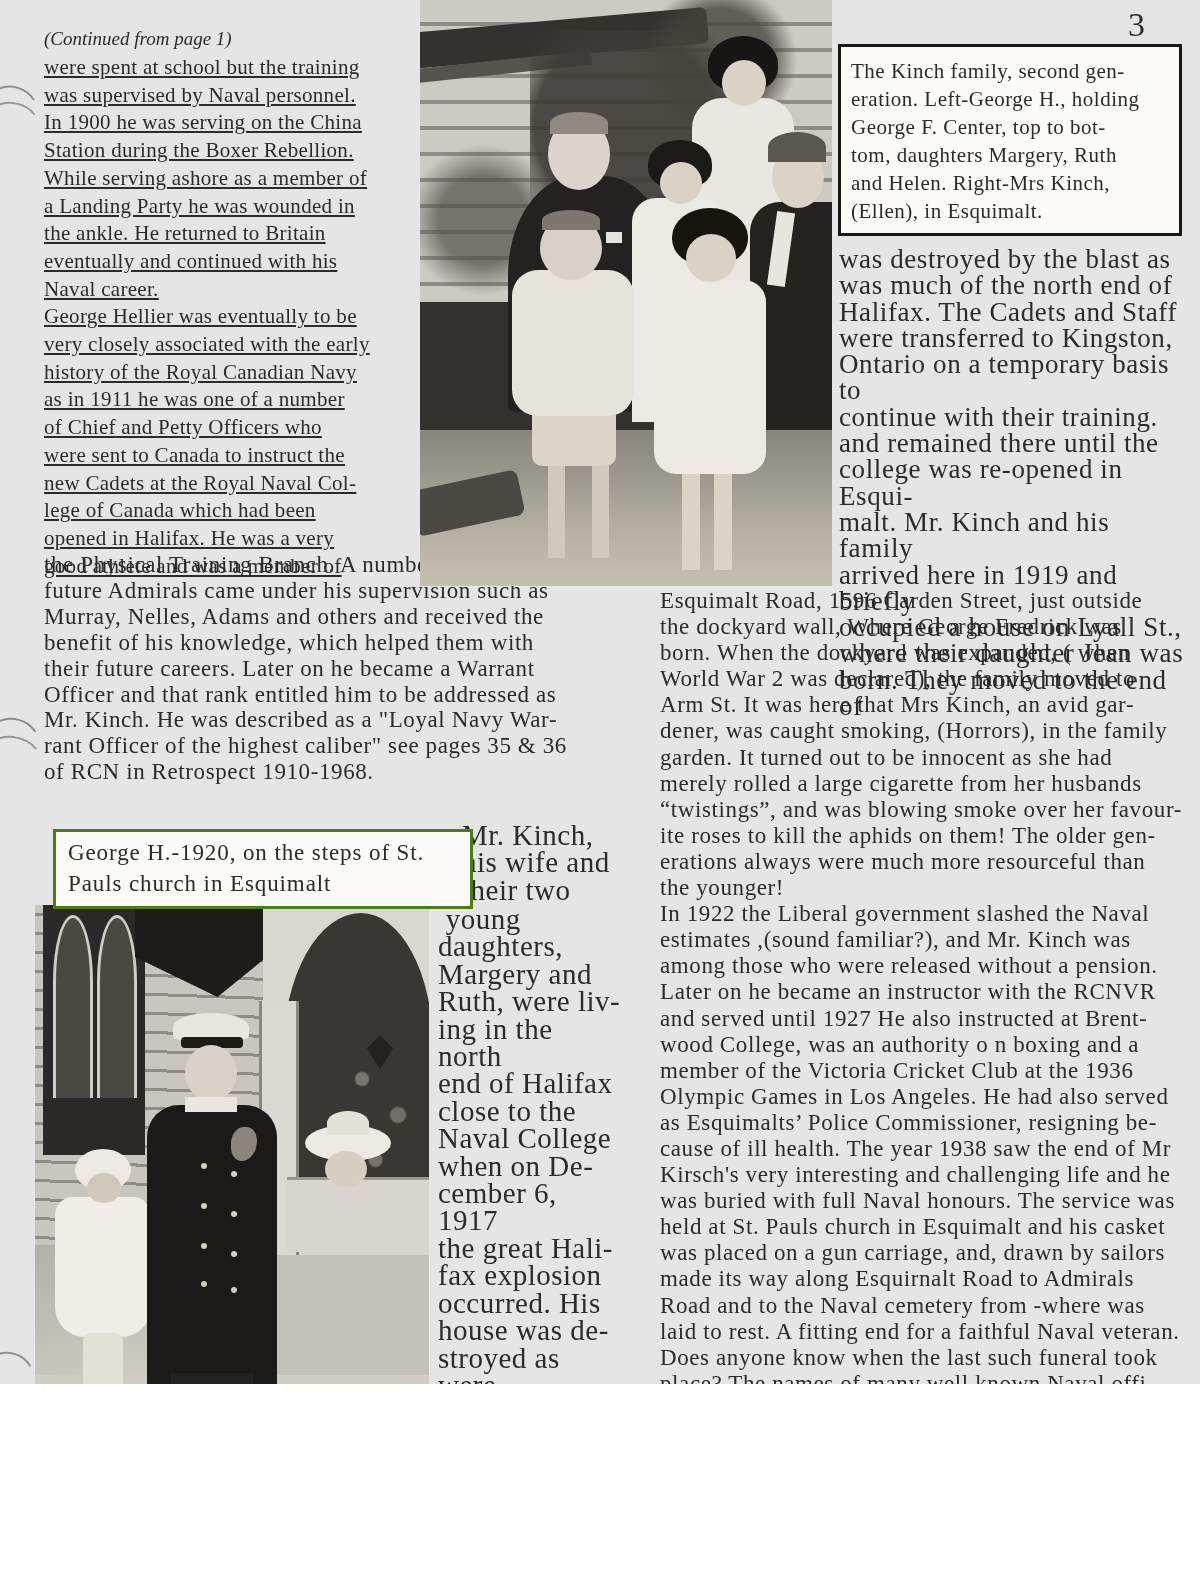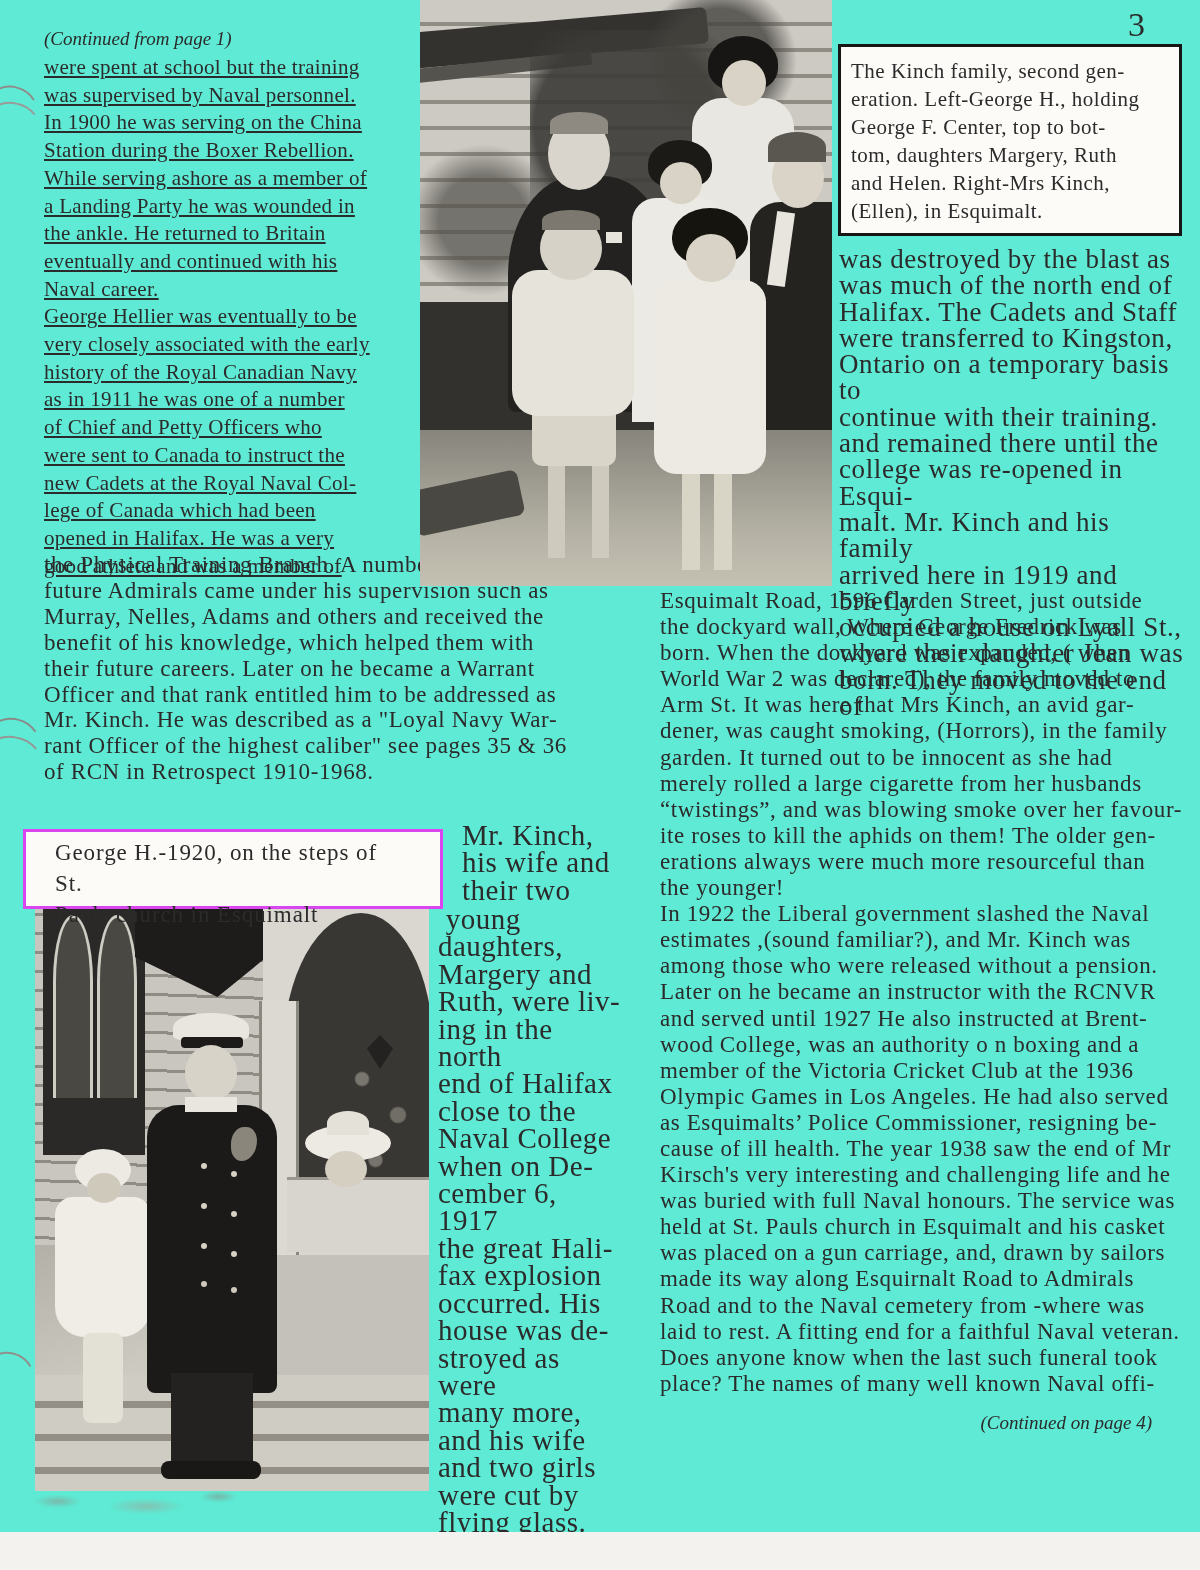--- a/index.html
+++ b/index.html
@@ -1,34 +1,34 @@
 <!DOCTYPE html>
 <html><head>
 <meta charset="utf-8">
 <style>
   html,body{margin:0;padding:0;background:#ffffff;}
-  .page{position:relative;width:1200px;height:1570px;background:#5eead4;overflow:hidden;
+  .page{position:relative;width:1200px;height:1384px;background:#e5e5e5;overflow:hidden;
         font-family:"Liberation Serif","DejaVu Serif",serif;color:#2b2b2b;}
   .tb{position:absolute;white-space:pre-line;text-align:left;}
   .narrow{font-size:21px;line-height:27.7px;letter-spacing:0.3px;text-decoration:underline;}
   .wide{font-size:23px;line-height:26.1px;letter-spacing:0.6px;}
   .rnarrow{font-size:27px;line-height:26.3px;letter-spacing:0.6px;}
   .mid{font-size:29px;line-height:27.4px;letter-spacing:0.5px;}
   .italic{font-style:italic;}
   #continued-from{left:44px;top:28px;font-size:19px;}
   #page-number{left:1128px;top:6px;font-size:34px;letter-spacing:1px;}
   #left-narrow{left:44px;top:54px;width:392px;}
   #left-wide{left:44px;top:552px;width:566px;line-height:25.9px;}
   #caption-family{left:838px;top:44px;width:344px;height:192px;box-sizing:border-box;
       border:3px solid #161616;padding:10px 10px;font-size:21px;line-height:28px;letter-spacing:0.5px;background:#fcfbf8;}
   #right-narrow{left:839px;top:246px;width:348px;}
   #right-wide{left:627px;top:588px;width:552px;margin-left:33px;}
   #continued-on{left:627px;top:1412px;width:525px;text-align:right;font-size:19px;}
-  #caption-church{left:23px;top:829px;width:420px;height:80px;box-sizing:border-box;
-      border:3px solid #d946ef;padding:5px 29px;font-size:23px;line-height:31px;letter-spacing:0.9px;background:#fcfbf8;z-index:5;}
+  #caption-church{left:53px;top:829px;width:420px;height:80px;box-sizing:border-box;
+      border:3px solid #4d7c0f;padding:5px 12px;font-size:23px;line-height:31px;letter-spacing:0.9px;background:#fcfbf8;z-index:5;}
   #middle-intro{left:462px;top:822px;width:165px;}
   #middle-rest{left:438px;top:906px;width:185px;}
   .bottom-band{position:absolute;left:0;top:1532px;width:1200px;height:38px;background:#f4f2ee;}
   .smudge{position:absolute;left:25px;top:1487px;width:220px;height:32px;opacity:.55;filter:blur(1px);
       background:radial-gradient(ellipse 34px 9px at 15% 45%, #938f87 0%, transparent 70%),
                  radial-gradient(ellipse 55px 11px at 55% 60%, #a3a097 0%, transparent 70%),
                  radial-gradient(ellipse 26px 8px at 88% 30%, #8c887f 0%, transparent 70%);}
   .arc{position:absolute;border:2px solid transparent;border-radius:50%;}
   #arc1a{left:-14px;top:86px;width:48px;height:40px;border-top-color:#8e8e8c;transform:rotate(18deg);}
   #arc1b{left:-16px;top:102px;width:52px;height:42px;border-top-color:#9a9a98;transform:rotate(12deg);}

